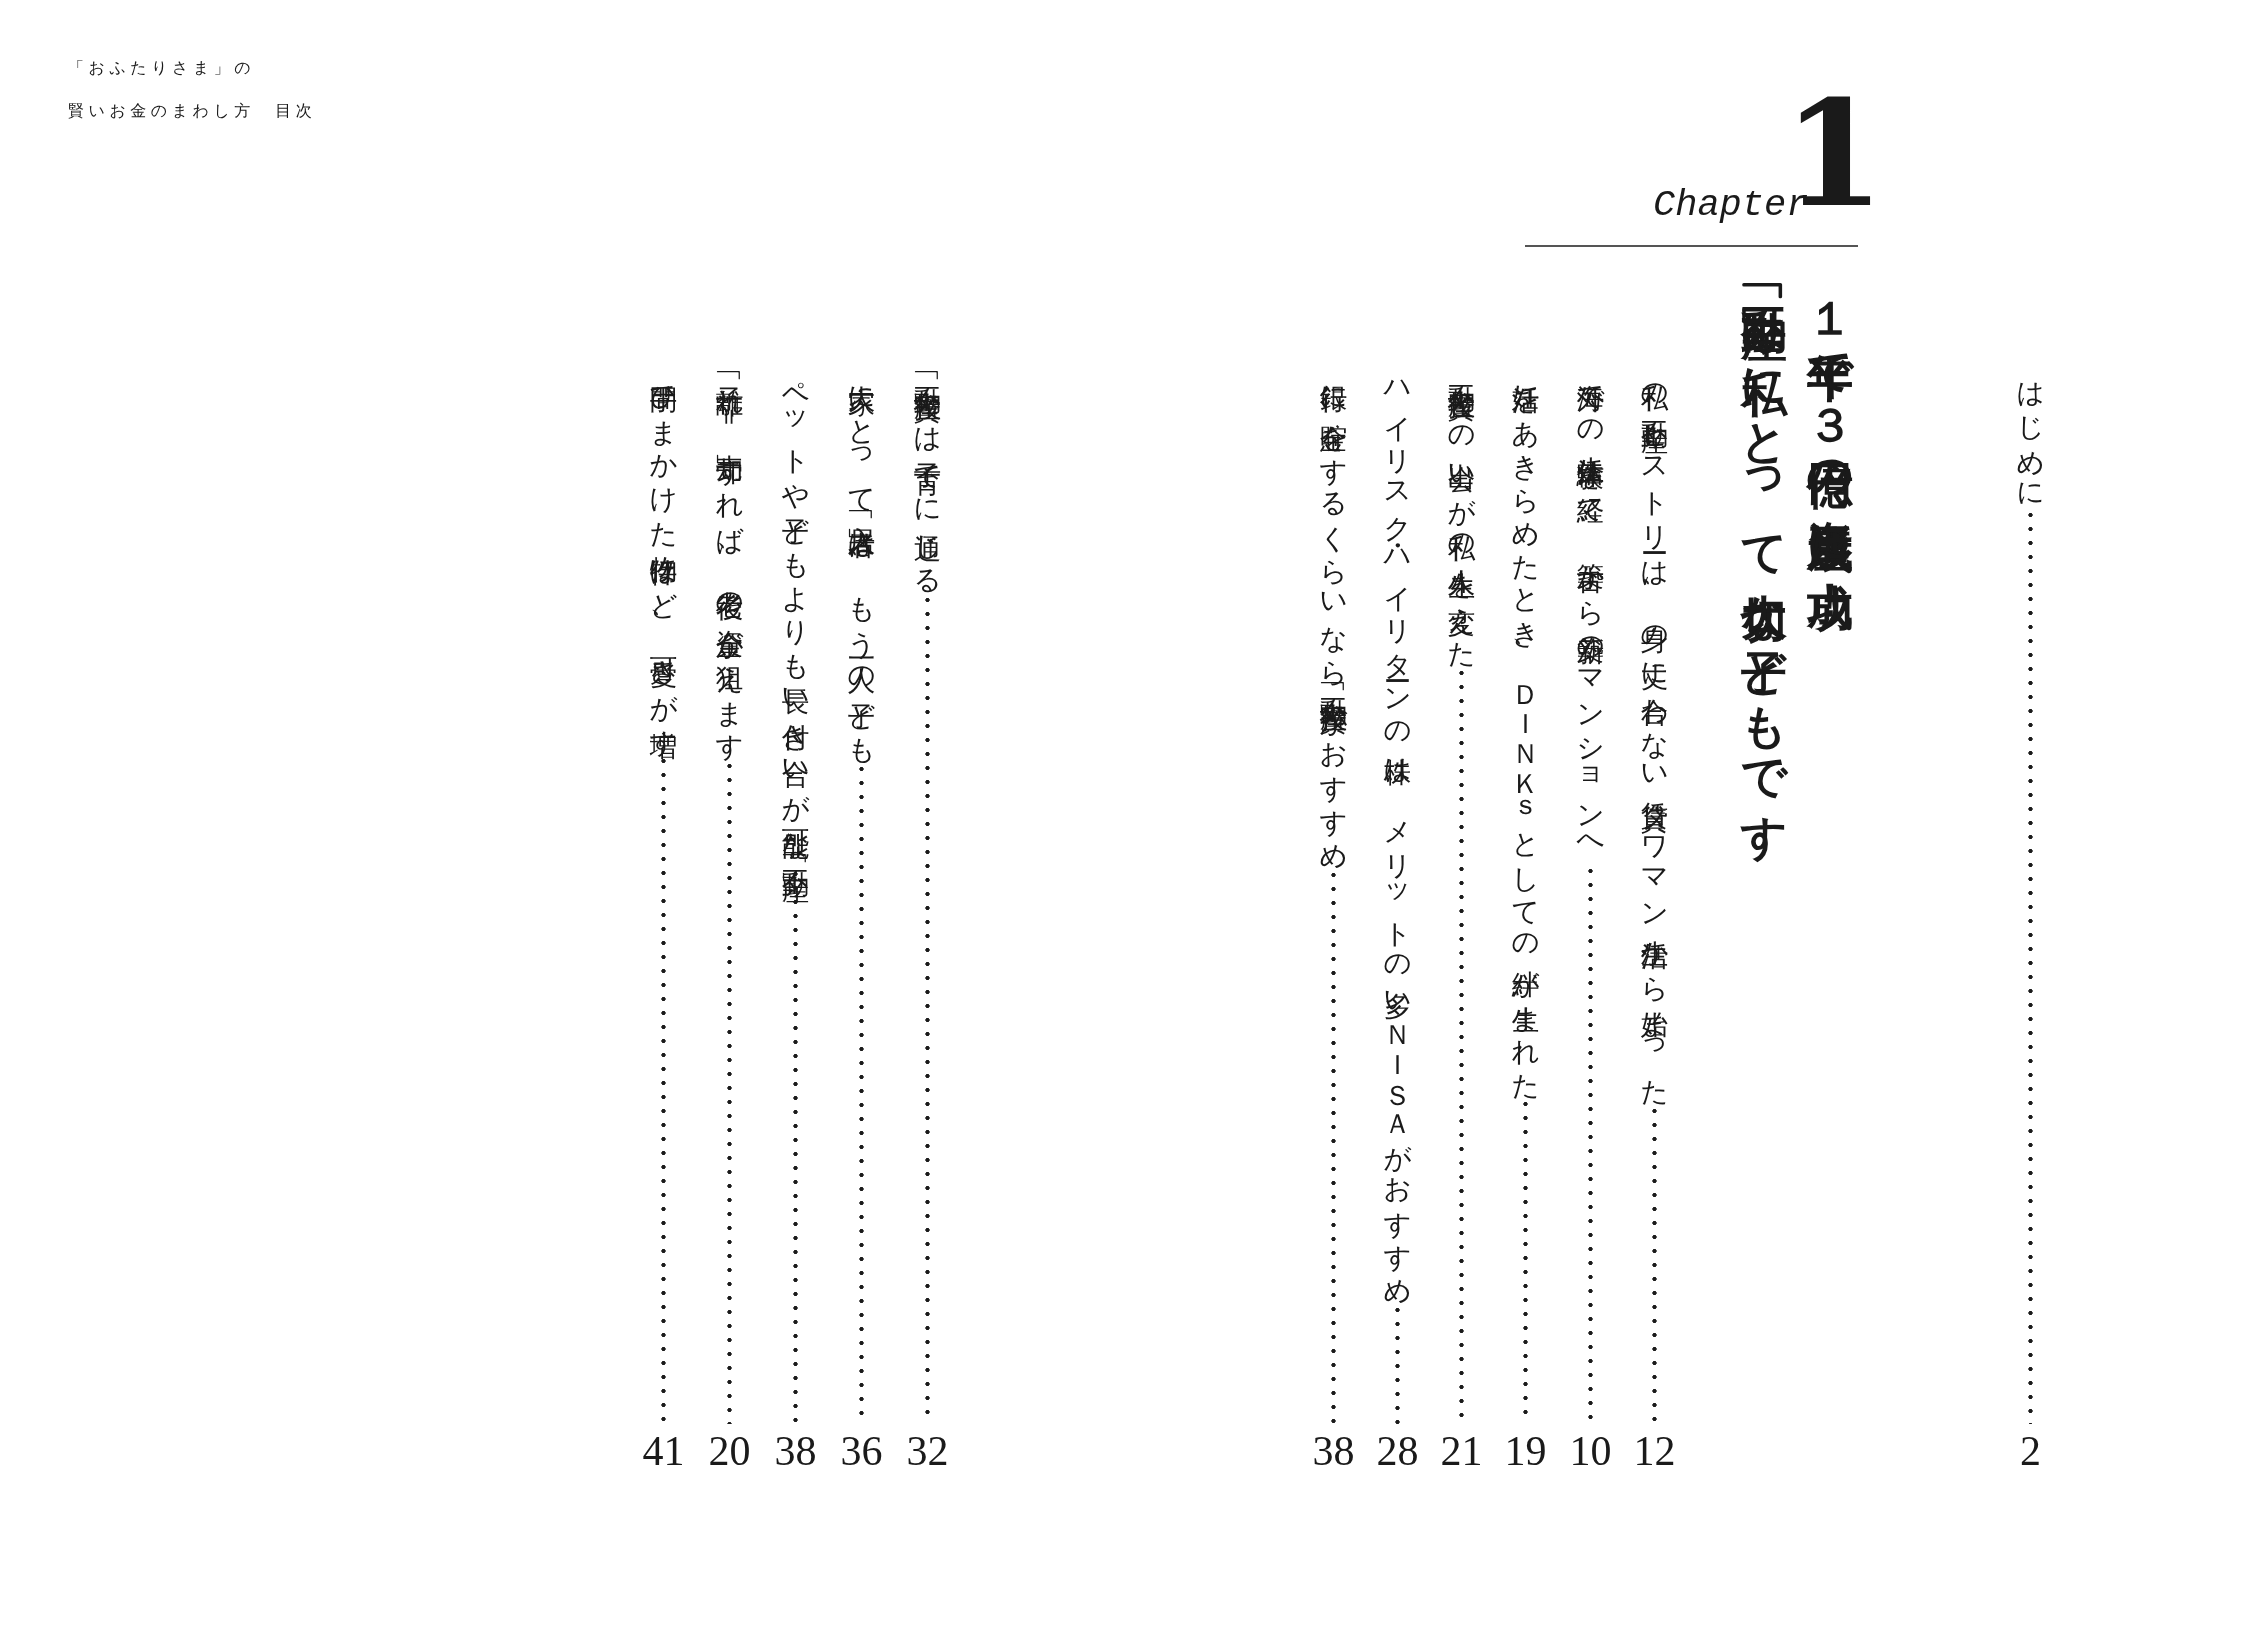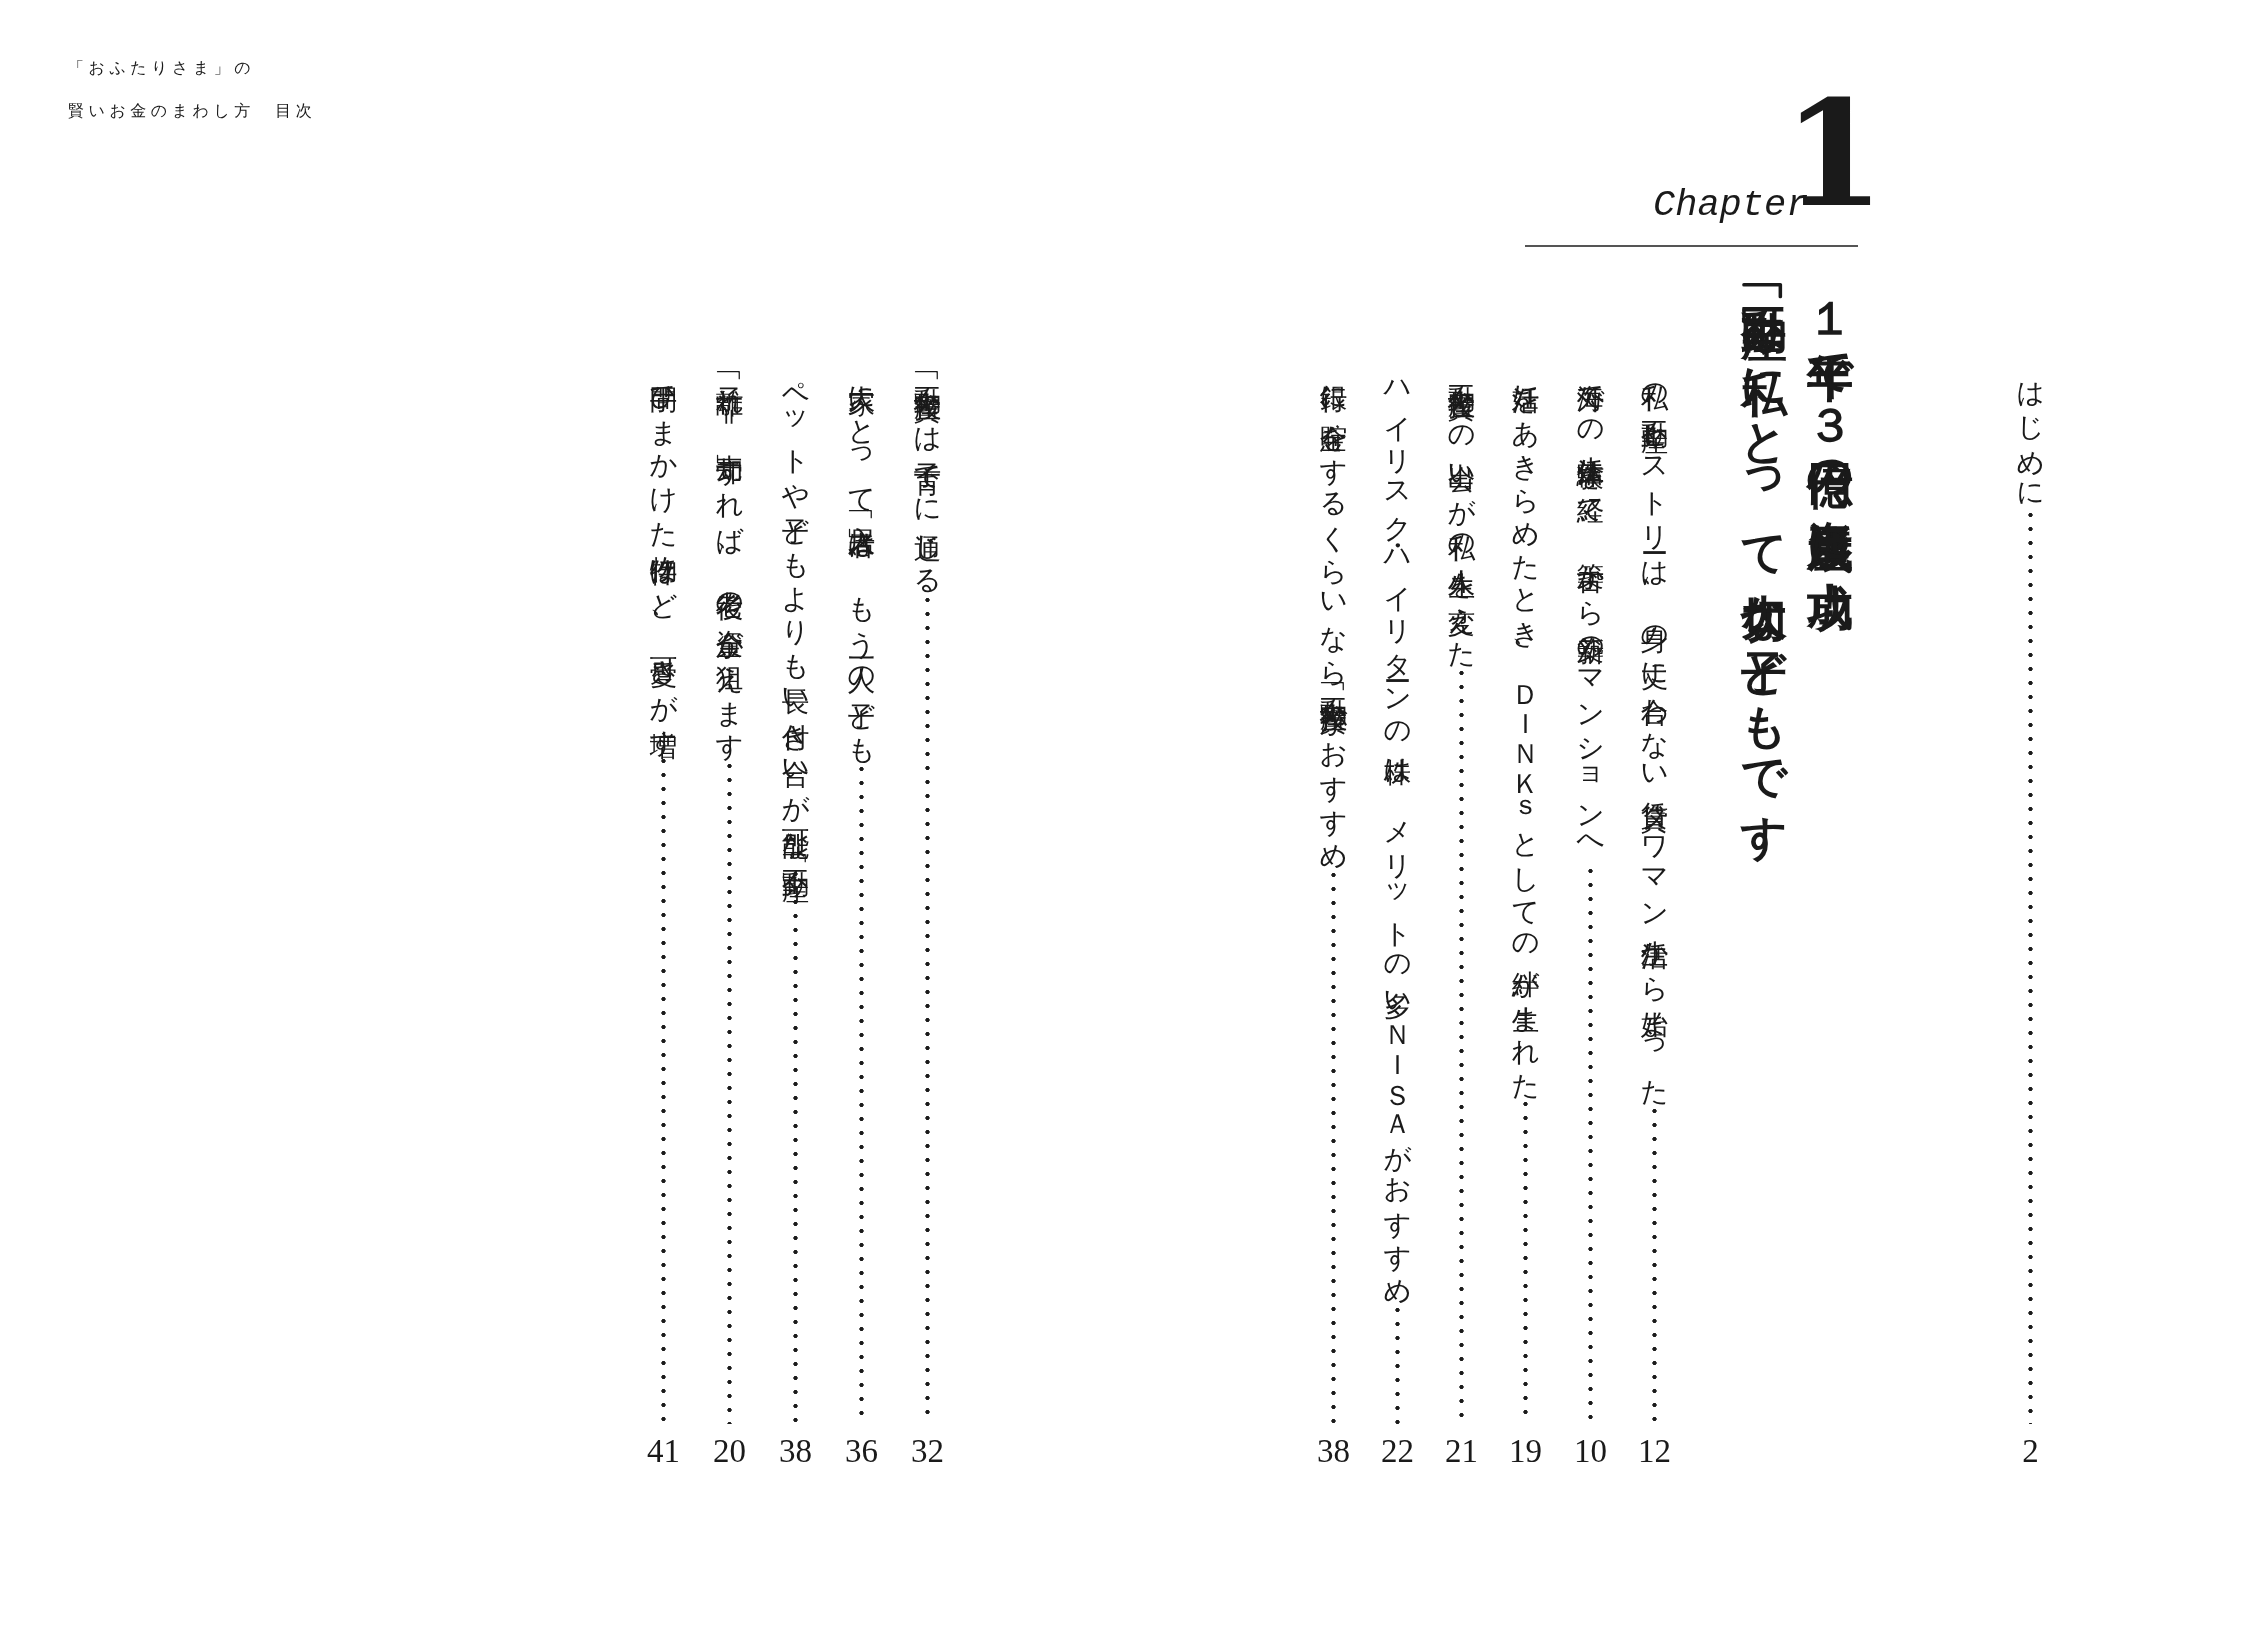--- a/index.html
+++ b/index.html
@@ -49,21 +49,21 @@
     white-space:nowrap;
     font-family:"Liberation Sans",sans-serif;
   }
   .toc-leader{
     flex:1 1 auto;width:4.5px;margin:10.4px 0 9px 0;min-height:22px;
     background-image:radial-gradient(circle, #1a1a1a 1.7px, rgba(0,0,0,0) 2.2px);
     background-size:4.5px 14px;background-repeat:repeat-y;background-position:center top;
   }
   .toc-page{
     flex:0 0 auto;height:37px;
-    font-family:"Liberation Serif",serif;font-size:33px;line-height:36px;
+    font-family:"Liberation Serif",serif;font-size:42px;line-height:36px;
   }
 </style>
 </head>
 <body>
 
 <div class="book-title">
   <div>「おふたりさま」の</div>
   <div>賢いお金のまわし方　目次</div>
 </div>
 
@@ -98,21 +98,21 @@
       <div class="toc-page">19</div>
     </div>
     <div class="toc-entry" style="left: 1429px;">
       <div class="toc-title">不動産投資との出会いが私の人生を変えた</div>
       <div class="toc-leader"></div>
       <div class="toc-page">21</div>
     </div>
     <div class="toc-entry" style="left: 1365px;">
       <div class="toc-title">ハイリスク・ハイリターンの株は、メリットの多いＮＩＳＡがおすすめ</div>
       <div class="toc-leader"></div>
-      <div class="toc-page">22</div>
+      <div class="toc-page">28</div>
     </div>
     <div class="toc-entry" style="left: 1301px;">
       <div class="toc-title">銀行に貯金をするくらいなら「不動産投資」がおすすめ</div>
       <div class="toc-leader"></div>
       <div class="toc-page">38</div>
     </div>
     <div class="toc-entry" style="left: 895px;">
       <div class="toc-title">「不動産投資」　は子育てに通じる</div>
       <div class="toc-leader"></div>
       <div class="toc-page">32</div>

